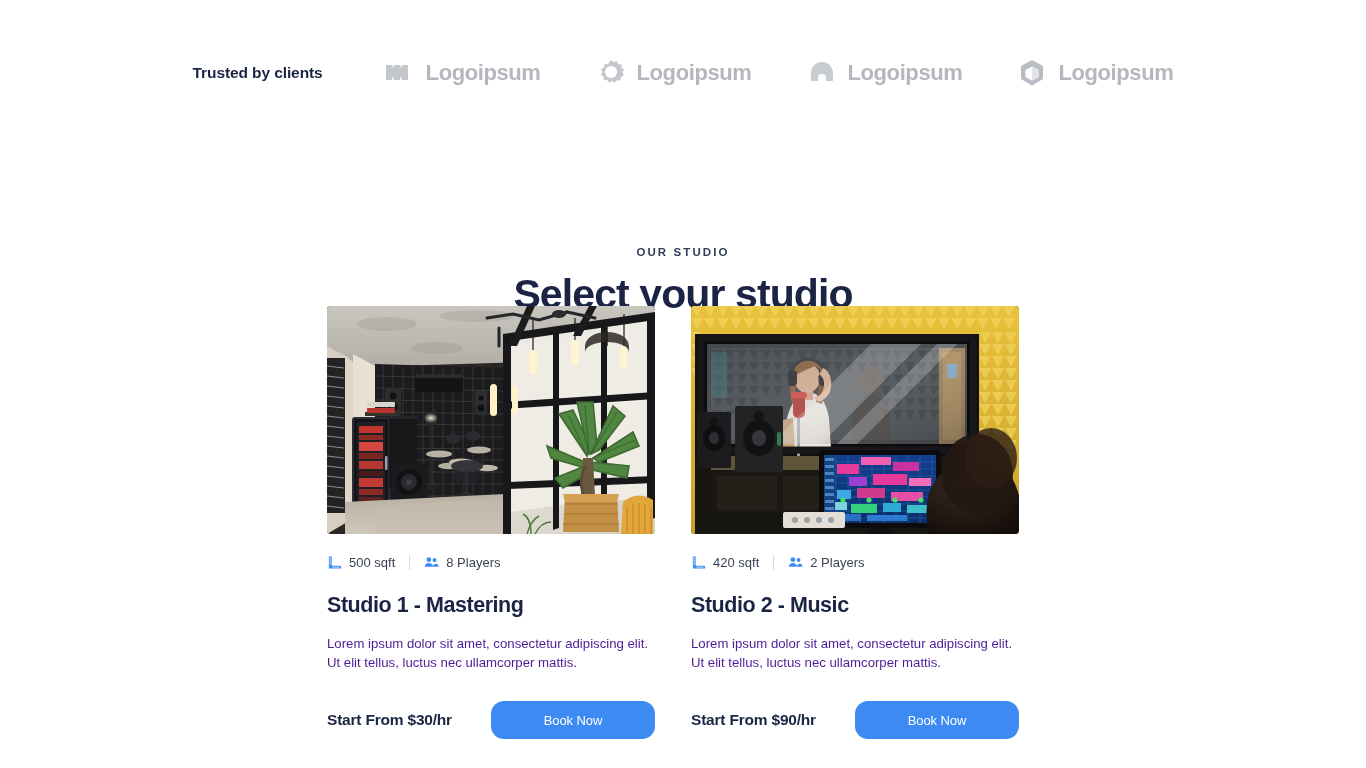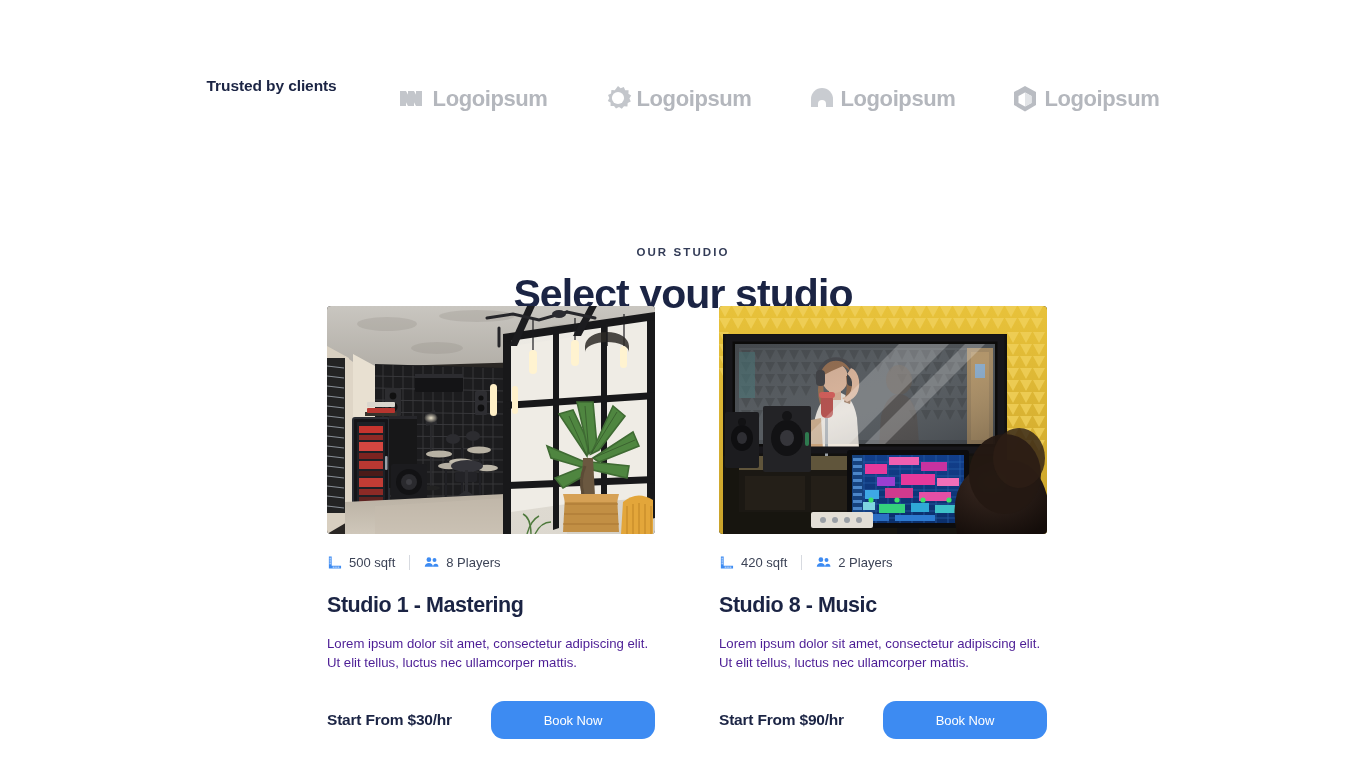--- a/index.html
+++ b/index.html
@@ -38,23 +38,22 @@
     font-weight: 700;
     color: #1b2444;
     letter-spacing: -0.1px;
     white-space: nowrap;
     margin-right: 62px;
   }
 
   .logo-item {
     display: flex;
     align-items: center;
-    gap: 4px;
+    gap: 11px;
     margin-right: 55px;
-    margin-top: 26px;
   }
   .logo-item:last-child { margin-right: 0; }
 
   .logo-mark {
     width: 30px;
     height: 30px;
     flex: 0 0 30px;
     display: block;
   }
 
@@ -93,21 +92,21 @@
     line-height: 1.15;
   }
 
   
   .cards {
     position: absolute;
     left: 327px;
     top: 306px;
     width: 712px;
     display: flex;
-    gap: 64px;
+    gap: 36px;
   }
 
   .card {
     width: 328px;
     display: flex;
     flex-direction: column;
   }
 
   .card-photo {
     width: 328px;
@@ -971,21 +970,21 @@
                 <circle cx="11.2" cy="5.4" r="2.1"></circle>
                 <path d="M0.8 12.6 c0-2.5 2-4 4.4-4 s4.4 1.5 4.4 4 z"></path>
                 <path d="M9.6 12.6 c0-2.1 1.3-3.4 3-3.4 s2.8 1.3 2.8 3.4 z"></path>
               </g>
             </svg>
           </span>
           <span>2 Players</span>
         </div>
       </div>
 
-      <h2 class="card-title">Studio 8 - Music</h2>
+      <h2 class="card-title">Studio 2 - Music</h2>
       <p class="card-desc">Lorem ipsum dolor sit amet, consectetur adipiscing elit. Ut elit tellus, luctus nec ullamcorper mattis.</p>
 
       <div class="card-foot">
         <span class="price">Start From $90/hr</span>
         <button class="book-btn">Book Now</button>
       </div>
     </div>
 
   </div>
 

